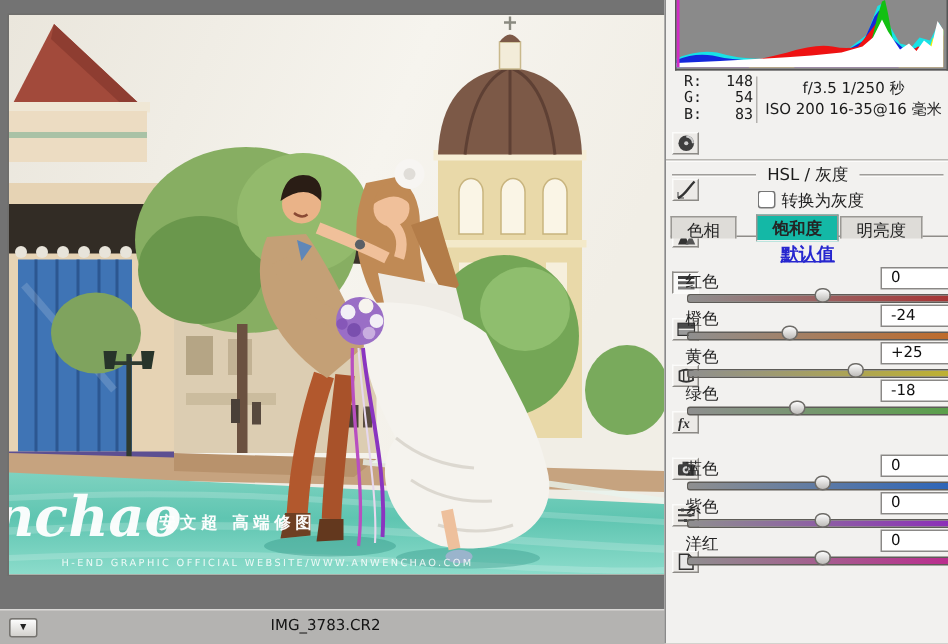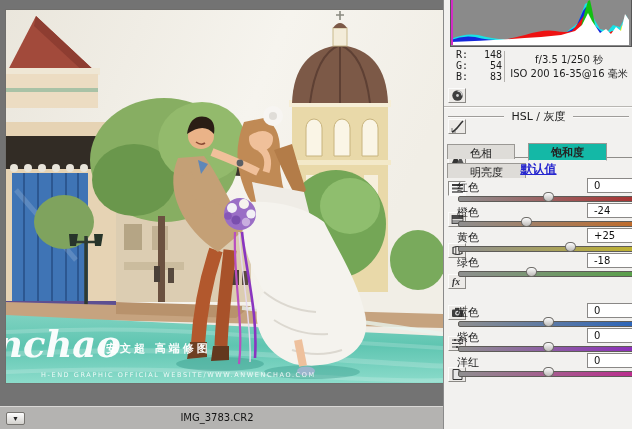--- a/index.html
+++ b/index.html
@@ -31,21 +31,21 @@
   .tool-btn{width:18px;height:17px;box-sizing:border-box;background:#eceae7;border:1px solid;border-color:#fbfbfa #8c8a86 #8c8a86 #fbfbfa;display:flex;align-items:center;justify-content:center;padding:0;cursor:pointer;}
   .tool-btn.selected{background:#fafaf9;border-color:#8c8a86 #fbfbfa #fbfbfa #8c8a86;}
   .tool-btn svg{display:block;}
   .rule{position:absolute;left:0;top:106px;width:189px;height:1px;background:#b9b7b3;box-shadow:0 1px 0 #fcfbfa;}
   .panel-title{position:absolute;left:4px;top:109px;width:181px;display:flex;align-items:center;font-size:11px;color:#1d1d1d;}
   .panel-title .ln{flex:1;height:1px;background:#9f9d9a;box-shadow:0 1px 0 #fcfbfa;}
   .panel-title .txt{padding:0 7px;white-space:nowrap;}
   .gray-row{position:absolute;left:0;top:124px;width:189px;text-align:center;font-size:11px;color:#1d1d1d;}
   .gray-row input{vertical-align:-2px;width:12px;height:12px;margin-right:4px;}
   .tabs{position:absolute;left:3px;top:141px;width:186px;height:16px;border-bottom:1px solid #8f8d89;}
-  .tab{display:inline-block;height:13px;padding:1px 22px 0;margin-right:1px;font-size:11px;color:#242424;background:#dedcd8;border:1px solid #9a9894;border-bottom:none;position:relative;top:1px;cursor:pointer;}
+  .tab{display:inline-block;height:13px;padding:1px 10px 0;margin-right:1px;font-size:11px;color:#242424;background:#dedcd8;border:1px solid #9a9894;border-bottom:none;position:relative;top:1px;cursor:pointer;}
   .tab.active{background:#14b8a6;top:0;height:15px;border-bottom:1px solid #f4f3f1;margin-bottom:-1px;font-weight:bold;margin-left:12px;}
   .defaults{position:absolute;left:0;top:161px;width:189px;text-align:center;font-size:12px;font-weight:bold;color:#2727cf;}
   .defaults a{color:#2727cf;text-decoration:underline;cursor:pointer;}
   .srow{position:absolute;left:0;width:189px;height:25px;}
   .srow .lbl{position:absolute;left:13px;top:0;font-size:11px;color:#242424;}
   .srow .val{position:absolute;left:143px;top:-2px;width:58px;height:13px;border:1px solid #8a8886;background:#fff;font-family:"DejaVu Sans","Liberation Sans",sans-serif;font-size:10px;color:#111;padding:0 0 0 6px;}
   .srow .track{position:absolute;left:14px;top:16px;width:180px;height:4px;border:1px solid #5e5c58;border-radius:2px;cursor:pointer;}
   .srow .thumb{position:absolute;top:12px;width:11px;height:10px;background:linear-gradient(#fcfcfc,#bdbbb8);border:1px solid #6e6c68;border-radius:45% 45% 50% 50%;box-sizing:border-box;cursor:pointer;}
 </style>
 </head>
@@ -331,20 +331,23 @@
       </button>
   </div>
   <div class="rule"></div>
 
   <div class="panel-title">
     <div class="ln"></div>
       <div class="txt">HSL / 灰度</div>
       <div class="ln"></div>
   </div>
 
+  <div class="gray-row">
+    <label><input type="checkbox" style=""><span>转换为灰度</span></label>
+  </div>
 
   <div class="tabs">
     <span class="tab">色相</span><span class="tab active">饱和度</span><span class="tab">明亮度</span>
   </div>
 
   <div class="defaults">
     <a>默认值</a>
   </div>
 
   <div class="srow" style="top:180px">

